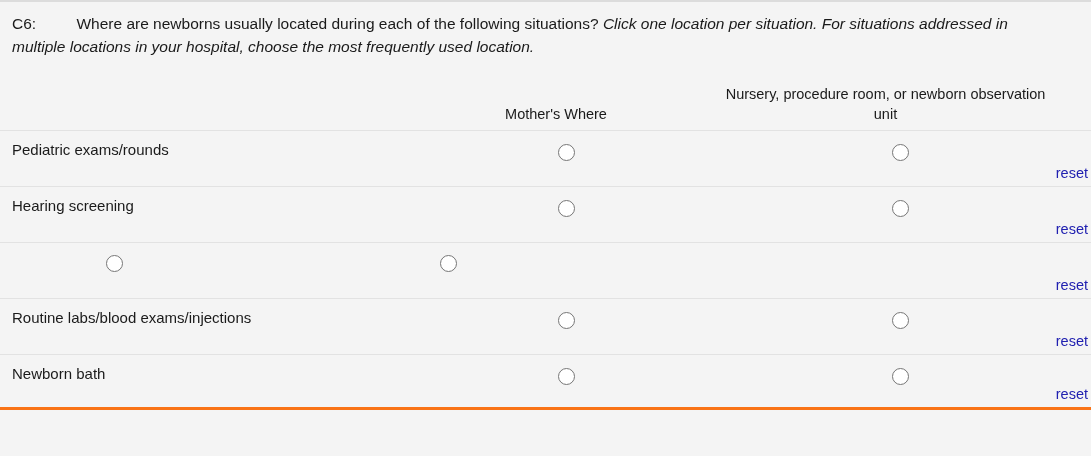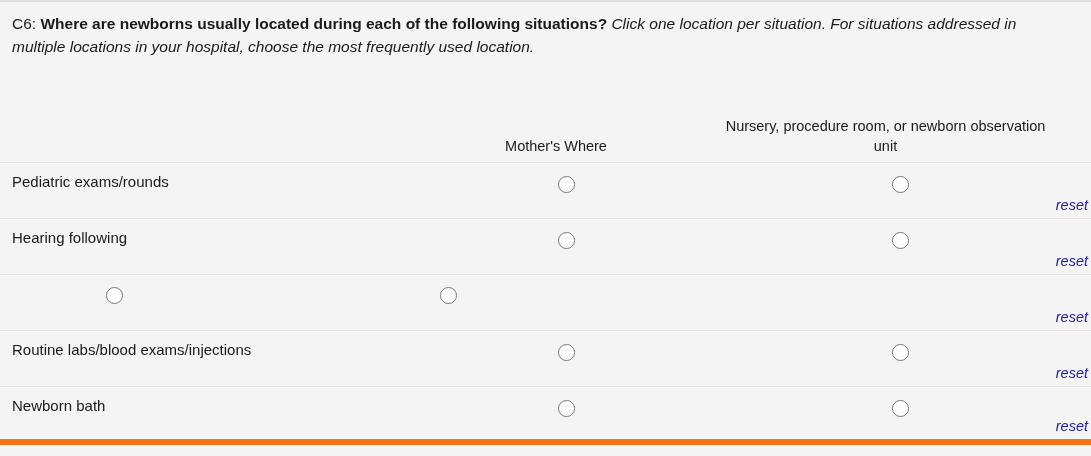--- a/index.html
+++ b/index.html
@@ -32,21 +32,22 @@
     padding: 11px 10px 0 12px;
     font-size: 15.5px;
     line-height: 1.48;
     color: #1a1a1a;
     max-width: 1060px;
   }
   .question-code {
     font-weight: normal;
   }
   .question-text {
-    font-weight: bold;
+    font-weight: normal;
+    margin-left: 36px;
   }
   .question-instruction {
     font-style: italic;
   }
 
   
   .matrix {
     width: 100%;
     margin-top: 25px;
     border-collapse: collapse;
@@ -91,31 +92,30 @@
     text-align: center;
     padding-top: 11px;
   }
   .row-body > .cell-opt.wide {
     flex: 0 0 421px;
     width: 421px;
   }
   .row-reset {
     text-align: right;
     padding: 0 3px 4px 8px;
-    font-style: italic;
   }
   .matrix-row {
     border-top: 1px solid #e2e2e2;
     min-height: 56px;
     display: flex;
     flex-direction: column;
     justify-content: space-between;
   }
   .matrix-row:last-child {
-    border-bottom: 6px solid #f97316;
+    border-bottom: 3px solid #f97316;
   }
 
   .matrix-head {
     display: flex;
     align-items: flex-end;
     width: 100%;
     padding-bottom: 5px;
   }
   .matrix-head > .head-label {
     flex: 0 0 442px;
@@ -126,21 +126,20 @@
     width: 228px;
     text-align: center;
     font-size: 14.5px;
     line-height: 1.42;
   }
   .matrix-head > .head-opt.wide {
     flex: 0 0 421px;
     width: 421px;
     padding-left: 46px;
     padding-right: 36px;
-    margin-top: 32px;
   }
 </style>
 </head>
 <body>
 
 <div class="survey-page">
 
   <div class="question-prompt">
     <span class="question-code">C6:</span><span class="question-text"> Where are newborns usually located during each of the following situations? </span><span class="question-instruction">Click one location per  situation. For situations addressed in multiple locations in your hospital, choose the most frequently used location.</span>
   </div>
@@ -163,21 +162,21 @@
           <span class="radio"></span>
         </div>
       </div>
       <div class="row-reset">
         <span class="reset-link">reset</span>
       </div>
     </div>
 
     <div class="matrix-row">
       <div class="row-body">
-        <div class="cell-label">Hearing following</div>
+        <div class="cell-label">Hearing screening</div>
         <div class="cell-opt">
           <span class="radio"></span>
         </div>
         <div class="cell-opt wide">
           <span class="radio"></span>
         </div>
       </div>
       <div class="row-reset">
         <span class="reset-link">reset</span>
       </div>

